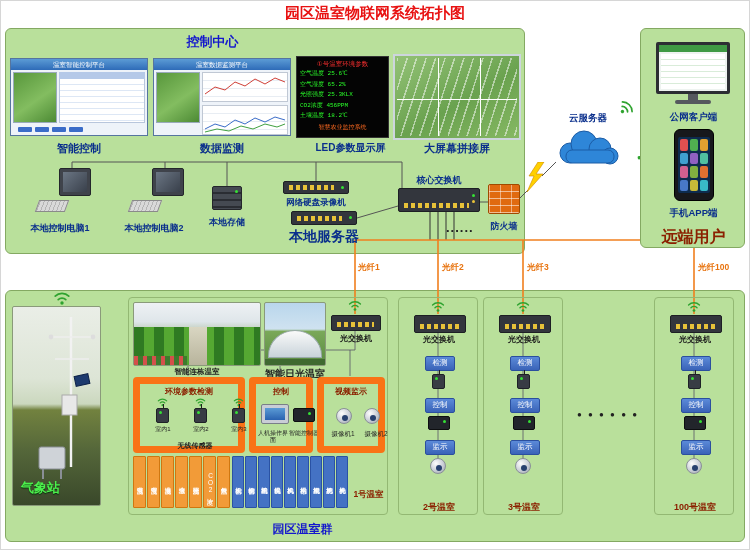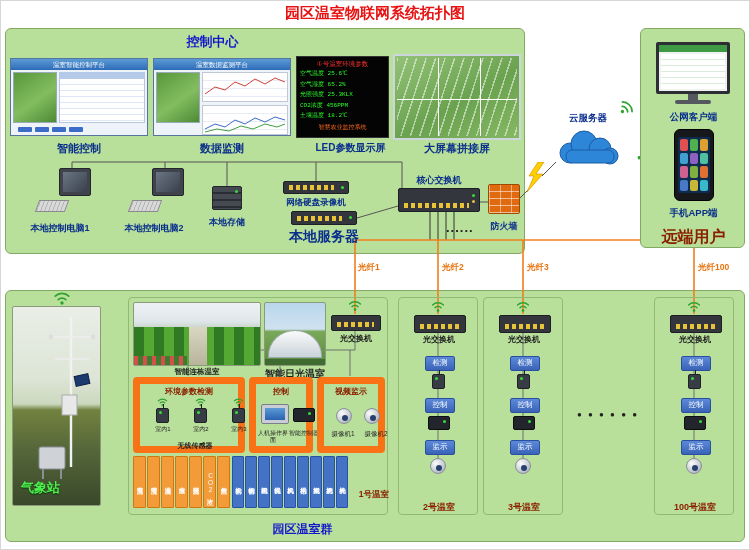--- a/index.html
+++ b/index.html
@@ -399,21 +399,21 @@
       <div class="vbox b">天窗机构</div>
       <div class="vbox b">侧窗机构</div>
       <div class="vbox b">遮阳机构</div>
       <div class="vbox b">保温机构</div>
       <div class="vbox b">风机机构</div>
       <div class="vbox b">湿帘机构</div>
       <div class="vbox b">灌溉机构</div>
       <div class="vbox b">施肥机构</div>
       <div class="vbox b">补光机构</div>
     </div>
-    <div class="abs maroon" style="left:219px;top:191px;width:41px;font-size:8.5px;font-weight:bold;text-align:right">1号温室</div>
+    <div class="abs maroon" style="left:219px;top:191px;width:41px;font-size:8.5px;font-weight:bold;text-align:center">1号温室</div>
   </div>
 
   <div class="ghcol ghbox" style="left:398px">
     <svg class="gc-wifi" width="16" height="13" viewBox="0 0 20 16">
         <use href="#wifi-sym"></use>
       </svg>
     <div class="gc-sw rack">
         <div class="ports" style="right:6px"></div>
       </div>
     <div class="gc-swlab">光交换机</div>

